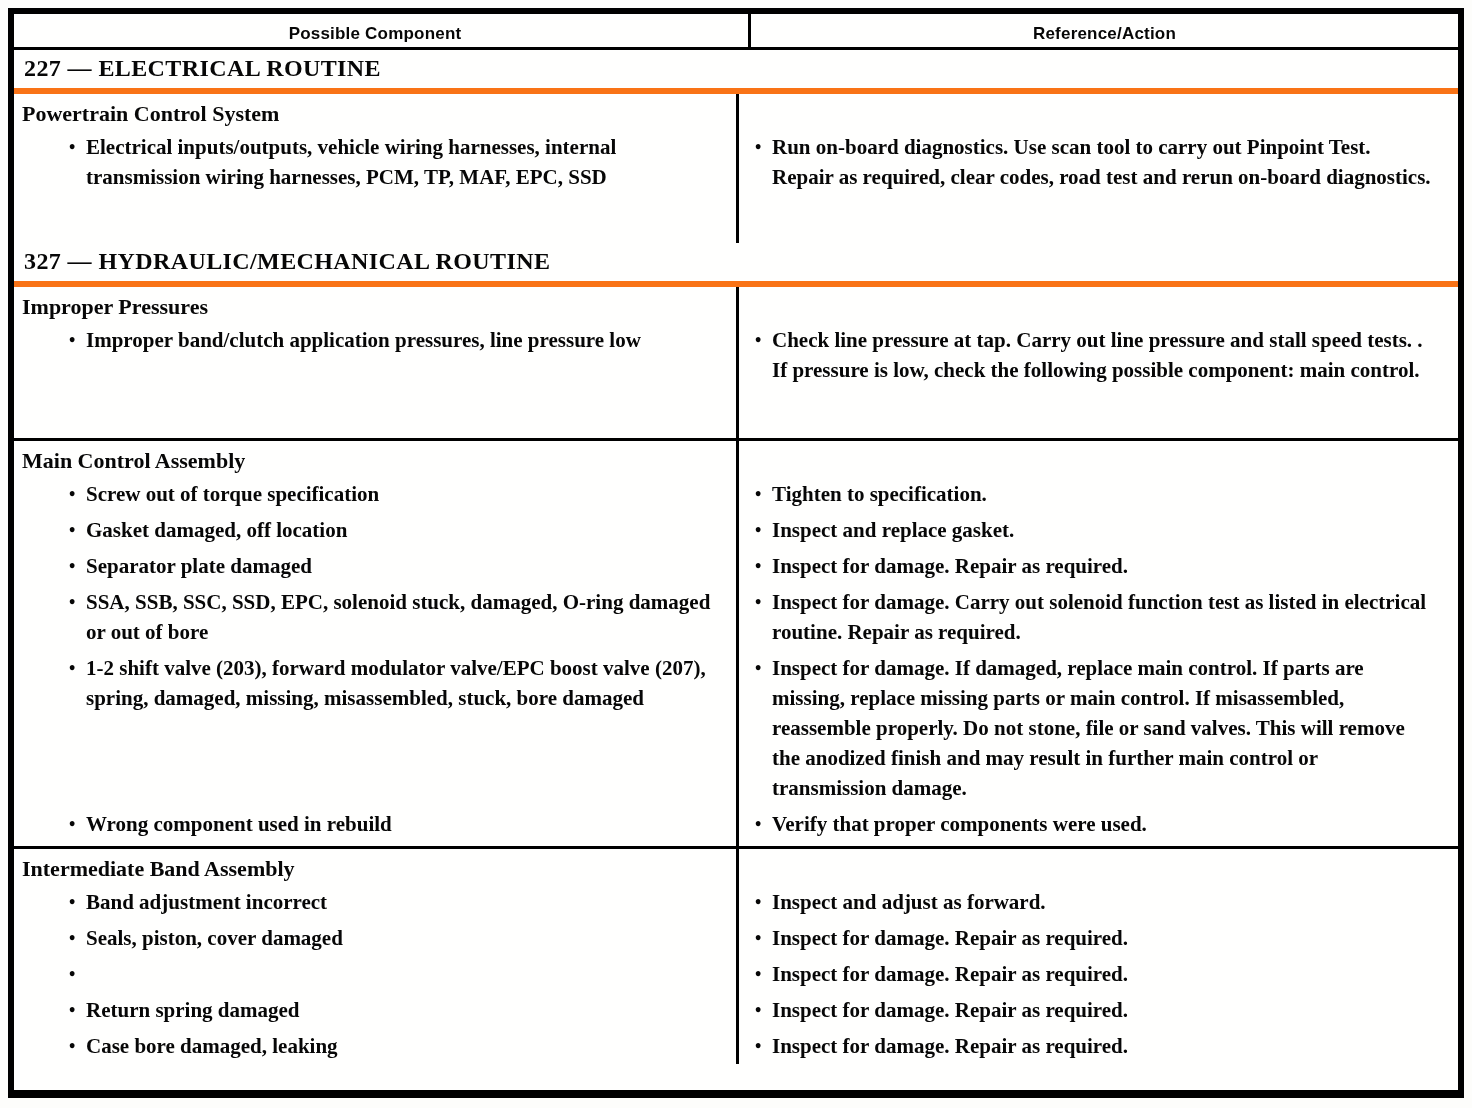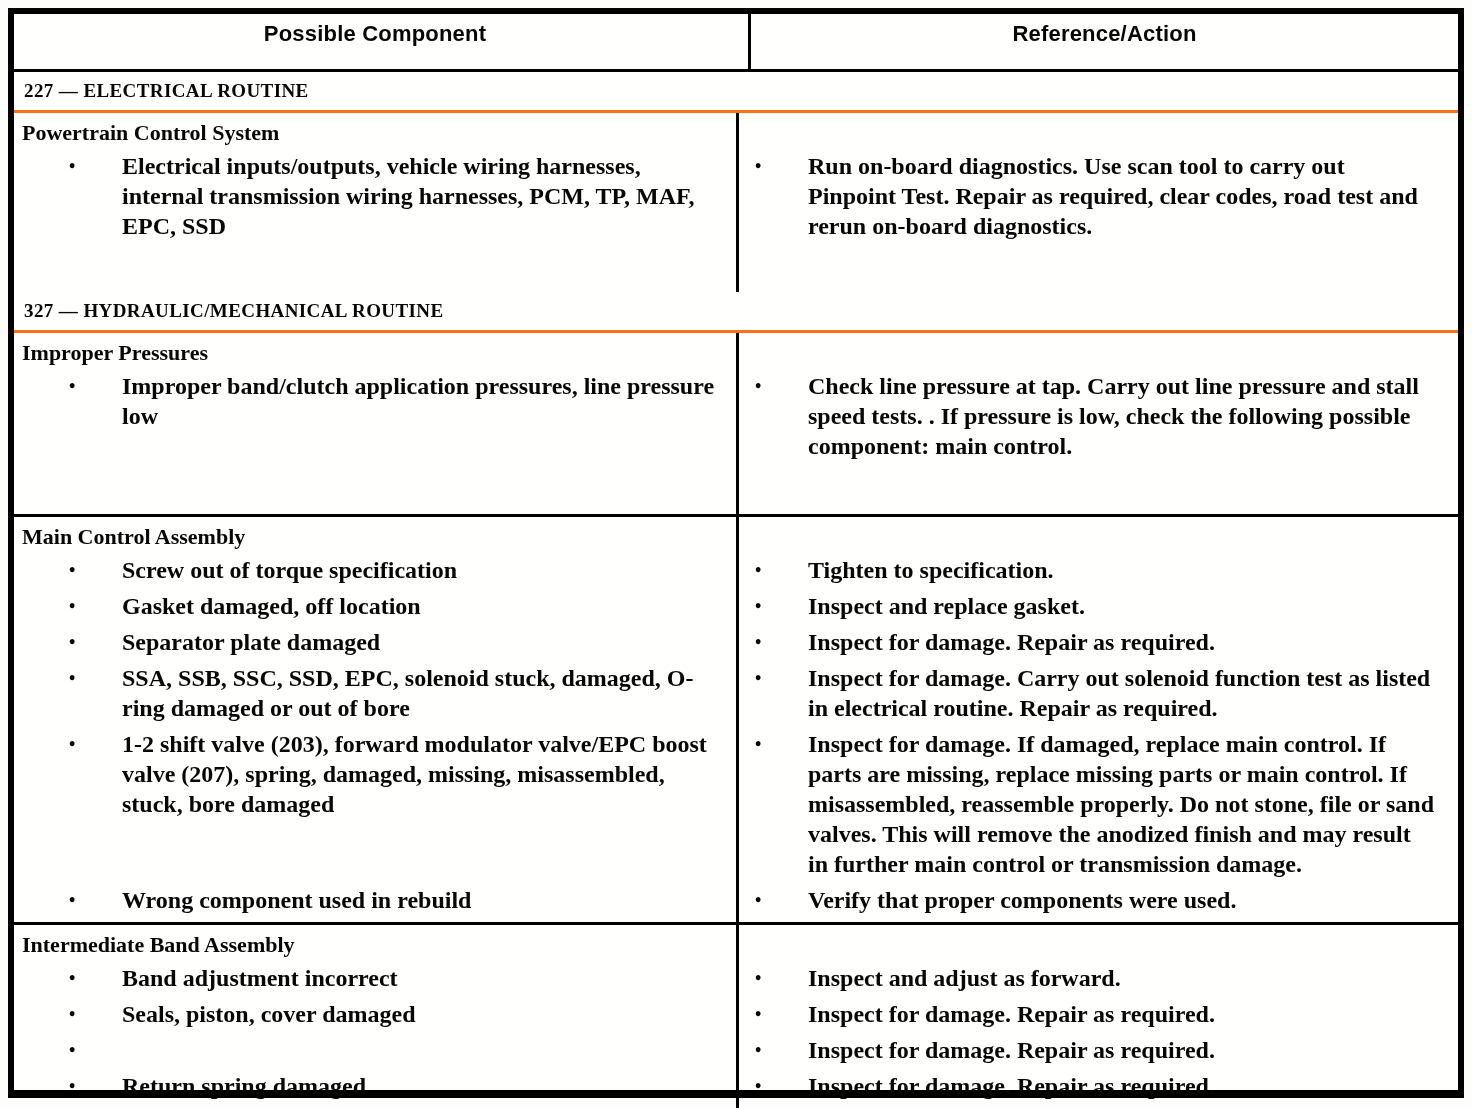--- a/index.html
+++ b/index.html
@@ -26,35 +26,35 @@
 
   
   .head-row {
     display: grid;
     grid-template-columns: 50% 50%;
     border-bottom: 3px solid #000;
   }
   .head-cell {
     font-family: "Liberation Sans", sans-serif;
     font-weight: 700;
-    font-size: 22px;
+    font-size: 17px;
     line-height: 26px;
     text-align: center;
-    padding: 7px 4px 22px 4px;
+    padding: 7px 4px 0 4px;
     letter-spacing: 0.2px;
   }
   .head-cell.right-col { border-left: 3px solid #000; margin-left: 12px; }
 
   
   .section-title {
     font-weight: 700;
-    font-size: 19px;
+    font-size: 24px;
     line-height: 27px;
     padding: 5px 10px 6px 10px;
-    border-bottom: 3px solid #f97316;
+    border-bottom: 6px solid #f97316;
     letter-spacing: 0.4px;
   }
 
   
   .section { display: flex; flex-direction: column; }
   .section:last-child { flex: 1; }
   .groups { display: flex; flex-direction: column; flex: 1; }
   .group {
     display: flex;
     flex-direction: column;
@@ -87,23 +87,22 @@
   .cell.right .bullet { padding-left: 16px; padding-right: 24px; }
   .bullet .b {
     flex: none;
     width: 17px;
     font-size: 18px;
     line-height: 30px;
     font-weight: 700;
   }
   .bullet .t {
     font-weight: 700;
-    font-size: 24px;
+    font-size: 21px;
     line-height: 30px;
-    margin-left: 36px;
   }
 
   
   .group-0-0 .g-row:last-child .cell { padding-bottom: 48px; }
   .group-1-0 .g-row:last-child .cell { padding-bottom: 50px; }
   .group-1-1 .g-row:last-child .cell { padding-bottom: 4px; }
 </style>
 </head>
 <body>
 

